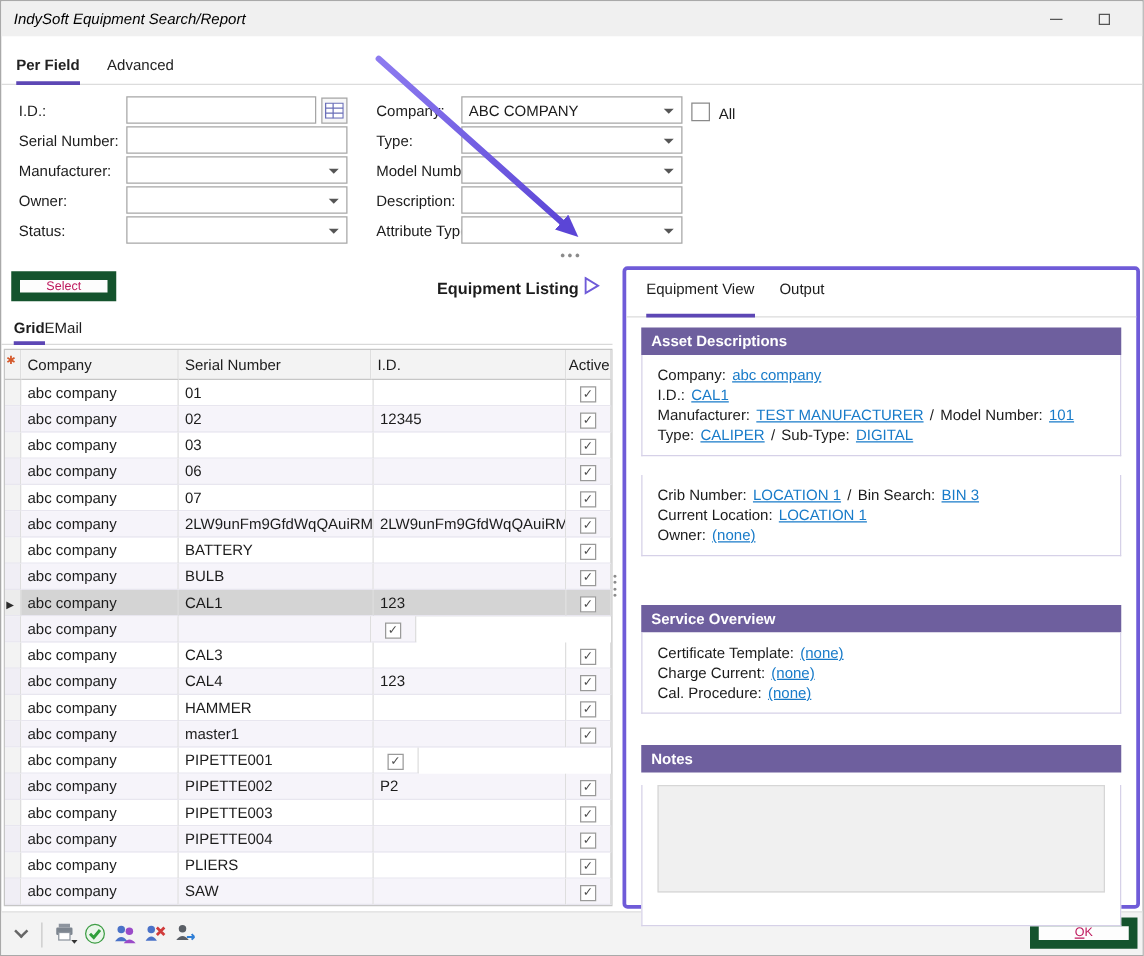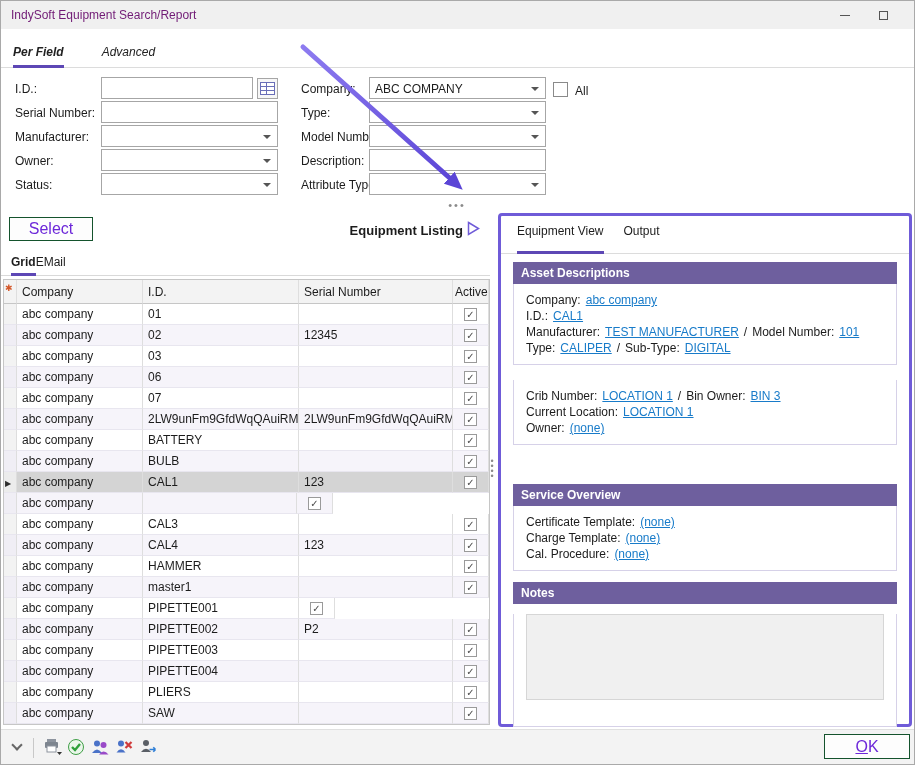--- a/index.html
+++ b/index.html
@@ -5,43 +5,43 @@
   :root{
     --accent:#6e5f9e; --underline:#5d47b5; --highlight:#6f5bd8;
     --link:#187bc9; --selrow:#d4d4d4; --marker:#d4582a;
   }
   *{margin:0;padding:0;box-sizing:border-box;font-family:"Liberation Sans",sans-serif;}
   html,body{width:915px;height:765px;}
   body{position:relative;background:#fff;overflow:hidden;font-size:12px;color:#1c1c1c;border:1px solid #a9a9a9;}
 
   
   .titlebar{position:absolute;left:0;top:0;width:913px;height:28px;background:#f0f0f0;}
-  .title{position:absolute;left:10px;top:7px;color:#701a75;}
+  .title{position:absolute;left:10px;top:7px;color:#000000;font-style:italic;}
   .winbtn{position:absolute;top:0;width:36px;height:28px;display:flex;align-items:center;justify-content:center;cursor:pointer;}
   .winbtn.min{left:826px;} .winbtn.max{left:864px;}
   .minline{width:10px;height:1px;background:#555;display:block;}
   .maxbox{width:9px;height:9px;border:1px solid #555;display:block;}
 
   
-  .tabsrow{position:absolute;left:0;top:37px;width:913px;height:30px;border-bottom:1px solid #dcdcdc;display:flex;gap:38px;padding:7px 0 0 12px;font-style:italic;}
+  .tabsrow{position:absolute;left:0;top:37px;width:913px;height:30px;border-bottom:1px solid #dcdcdc;display:flex;gap:22px;padding:7px 0 0 12px;}
   .tab{height:23px;border-bottom:3px solid transparent;cursor:pointer;color:#222;}
   .tab.active{font-weight:bold;border-bottom-color:var(--underline);}
 
   
   .flabel{position:absolute;color:#1c1c1c;}
   .input,.dropdown{position:absolute;height:22px;background:#fff;border:1px solid #a6a6a6;}
   .input .val,.dropdown .val{display:block;padding:4px 5px;white-space:nowrap;overflow:hidden;}
   .dropdown{padding-right:18px;cursor:pointer;}
   .ddarrow{position:absolute;right:6px;top:9px;width:0;height:0;border-left:4px solid transparent;border-right:4px solid transparent;border-top:4px solid #555;}
   .iconbtn{position:absolute;width:21px;height:21px;background:#f7f7f7;border:1px solid #a6a6a6;display:flex;align-items:center;justify-content:center;cursor:pointer;}
   .checkbox{position:absolute;width:15px;height:15px;border:1px solid #8a8a8a;background:#fff;cursor:pointer;}
   .splitdots{position:absolute;left:440px;top:198px;width:32px;text-align:center;color:#8a8a8a;letter-spacing:2px;font-size:11px;}
   .vgrip{position:absolute;left:489px;top:458px;width:4px;height:22px;color:#8a8a8a;font-size:9px;line-height:5px;text-align:center;}
 
-  .btn{position:absolute;background:#fdfdfd;border:1px solid #14532d;display:flex;align-items:center;justify-content:center;cursor:pointer;font-size:16px;color:#6d28d9;}
+  .btn{position:absolute;background:#fdfdfd;border:7px solid #14532d;display:flex;align-items:center;justify-content:center;cursor:pointer;font-size:10px;color:#be185d;}
   .eqlisting{position:absolute;left:330px;top:222px;width:132px;text-align:right;font-weight:bold;font-size:13px;}
   .playicon{position:absolute;left:466px;top:220px;}
 
   
   .gridtabs{position:absolute;left:0;top:250px;width:489px;height:25px;border-bottom:1px solid #d9d9d9;display:flex;gap:0;padding:4px 0 0 10px;}
   .gtab{height:21px;border-bottom:3px solid transparent;cursor:pointer;}
   .gtab.active{font-weight:bold;border-bottom-color:var(--underline);}
 
   
   .grid{position:absolute;left:2px;top:278px;width:487px;border:1px solid #c6c6c6;background:#fff;}
@@ -172,22 +172,22 @@
 
 <div class="gridtabs">
   <span class="gtab active">Grid</span>
   <span class="gtab">EMail</span>
 </div>
 
 <div class="grid">
   <div class="grow ghead">
     <div class="gc ind">✱</div>
     <div class="gc c1">Company</div>
+    <div class="gc c3">Serial Number</div>
     <div class="gc c2">I.D.</div>
-    <div class="gc c3">Serial Number</div>
     <div class="gc c4">Active</div>
   </div>
   <div id="grid-body">
       <div class="grow">
     <div class="gc ind indicator"></div>
     <div class="gc c1">abc company</div>
     <div class="gc c2">01</div>
     <div class="gc c3"></div>
     <div class="gc c4"><span class="cb checked"></span></div>
   </div>
@@ -358,21 +358,21 @@
       </div>
     </div>
   </div>
 
   <div class="section" style="top:164px">
     <div class="sbody">
       <div class="sline">
         <span>Crib Number:</span>
         <a class="slink">LOCATION 1</a>
         <span>/</span>
-        <span>Bin Owner:</span>
+        <span>Bin Search:</span>
         <a class="slink">BIN 3</a>
       </div>
       <div class="sline">
         <span>Current Location:</span>
         <a class="slink">LOCATION 1</a>
       </div>
       <div class="sline">
         <span>Owner:</span>
         <a class="slink">(none)</a>
       </div>
@@ -380,31 +380,31 @@
   </div>
 
   <div class="section" style="top:268px">
     <div class="shead">Service Overview</div>
     <div class="sbody">
       <div class="sline">
         <span>Certificate Template:</span>
         <a class="slink">(none)</a>
       </div>
       <div class="sline">
-        <span>Charge Template:</span>
+        <span>Charge Current:</span>
         <a class="slink">(none)</a>
       </div>
       <div class="sline">
         <span>Cal. Procedure:</span>
         <a class="slink">(none)</a>
       </div>
     </div>
   </div>
 
-  <div class="section" style="top:366px">
+  <div class="section" style="top:380px">
     <div class="shead">Notes</div>
     <div class="sbody" style="padding:0;height:113px;">
       <div class="notesbox"></div>
     </div>
   </div>
 </div>
 
 <div class="bottombar">
   <span class="chevbtn">
       <i class="chev"></i>

